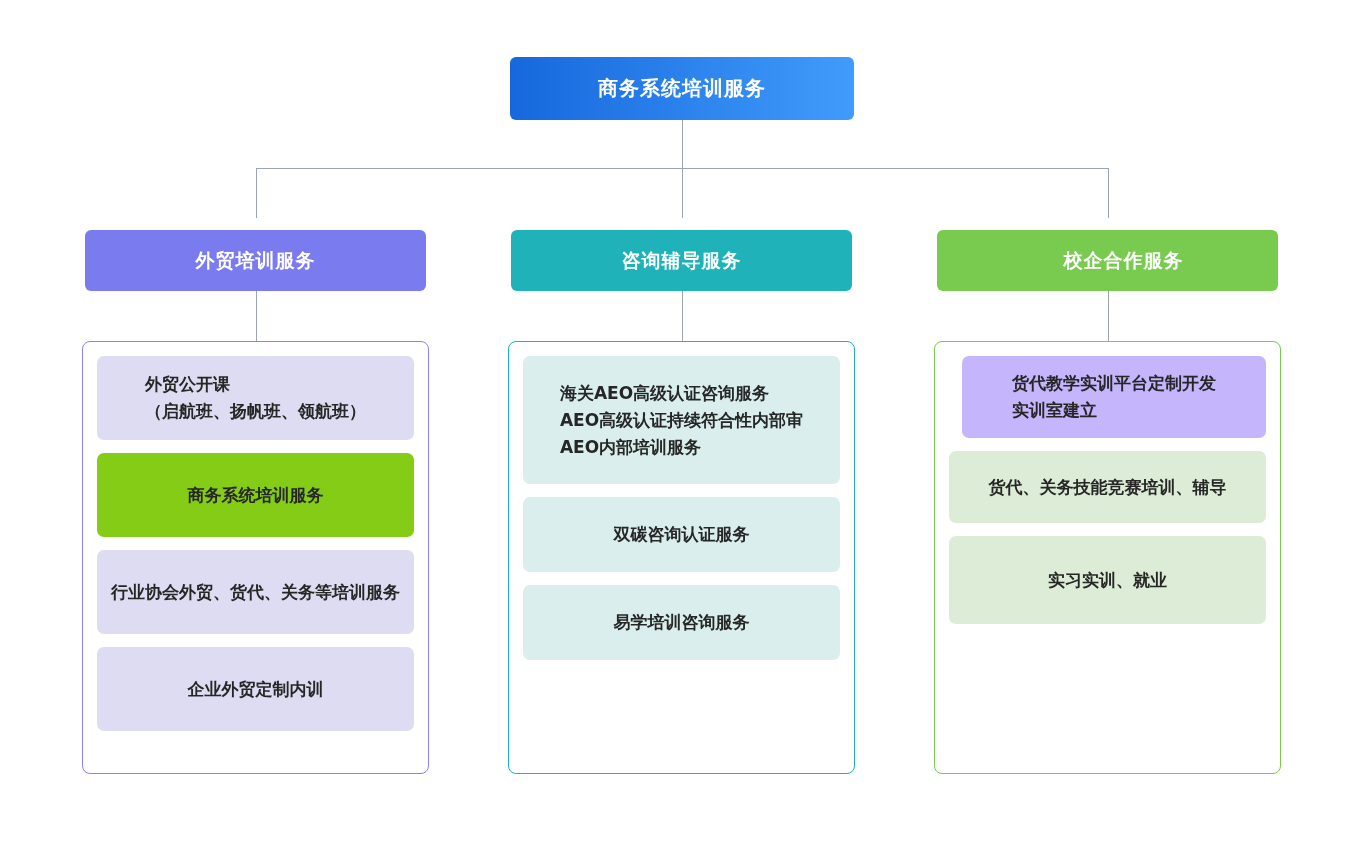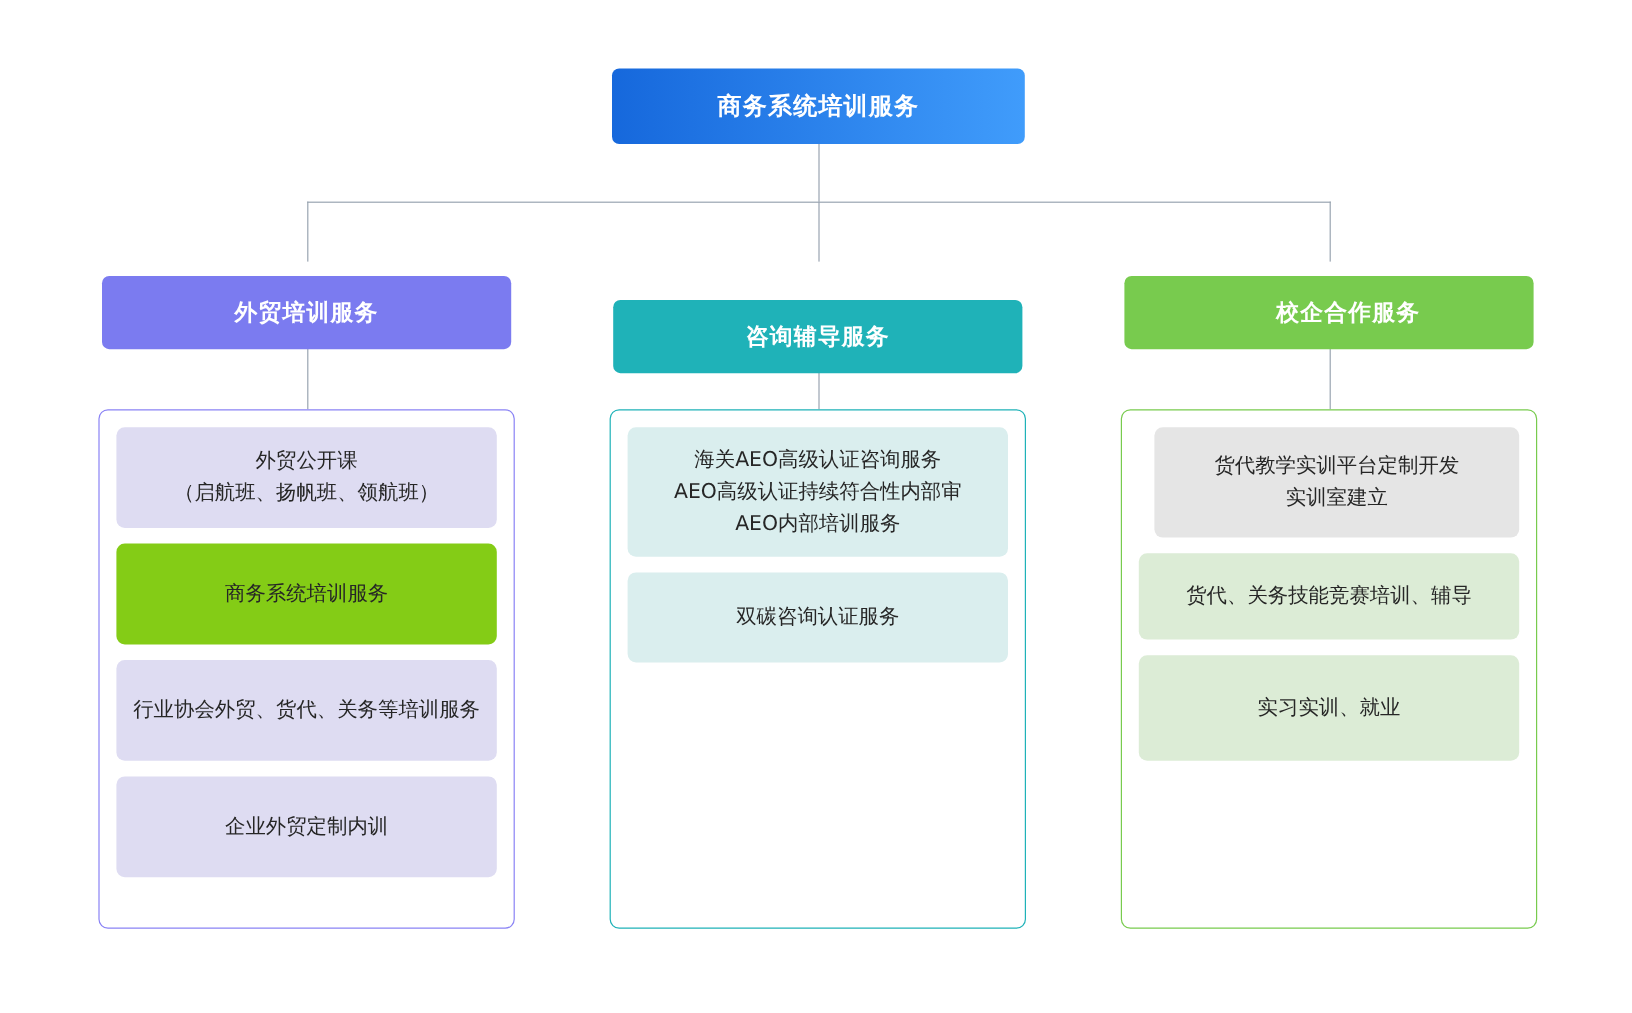--- a/index.html
+++ b/index.html
@@ -91,27 +91,27 @@
     flex-direction: column;
     justify-content: flex-start;
     gap: 13px;
   }
 
   .item {
     border-radius: 7px;
     display: flex;
     align-items: center;
     justify-content: center;
-    text-align: center;
     color: #262626;
     font-size: 17px;
     line-height: 27px;
     padding: 6px 12px;
     box-sizing: border-box;
     white-space: pre-line;
+    font-weight: bold;
   }
 
   
   #column-0 .col-header { background: #7b7bf0; }
   #column-0 .col-body   { border-color: #8a83f5; }
   #column-0 .item       { background: #dedcf2; }
 
   
   #column-1 .col-header { background: #1fb2b8; }
   #column-1 .col-body   { border-color: #1fb2b8; }
@@ -146,34 +146,35 @@
   <div class="col-body" style="border-color: rgb(138, 131, 245);">
     <div class="item" style="background: rgb(222, 220, 242); height: 84px;">外贸公开课
 （启航班、扬帆班、领航班）</div>
     <div class="item" style="background: #84cc16; height: 84px;">商务系统培训服务</div>
     <div class="item" style="background: rgb(222, 220, 242); height: 84px;">行业协会外贸、货代、关务等培训服务</div>
     <div class="item" style="background: rgb(222, 220, 242); height: 84px;">企业外贸定制内训</div>
   </div>
 </div>
 
 <div class="column" id="column-1">
-  <div class="col-header" style="background: rgb(31, 178, 184); margin-top: 20px;">
+  <div class="col-header" style="background: rgb(31, 178, 184);">
     <span>咨询辅导服务</span>
   </div>
   <div class="col-body" style="border-color: rgb(31, 178, 184);">
-    <div class="item" style="background: rgb(218, 238, 238); height: 108px;">海关AEO高级认证咨询服务
+    <div class="item" style="background: rgb(218, 238, 238); height: 128px;">海关AEO高级认证咨询服务
 AEO高级认证持续符合性内部审
 AEO内部培训服务</div>
     <div class="item" style="background: rgb(218, 238, 238); height: 75px;">双碳咨询认证服务</div>
+    <div class="item" style="background: rgb(218, 238, 238); height: 75px;">易学培训咨询服务</div>
   </div>
 </div>
 
 <div class="column" id="column-2">
   <div class="col-header" style="background: rgb(120, 203, 78);">
     <span>校企合作服务</span>
   </div>
   <div class="col-body" style="border-color: rgb(120, 203, 78);">
-    <div class="item" style="background: #e5e5e5; height: 92px; margin-left: 13px;">货代教学实训平台定制开发
+    <div class="item" style="background: #c4b5fd; height: 82px; margin-left: 13px;">货代教学实训平台定制开发
 实训室建立</div>
     <div class="item" style="background: rgb(220, 236, 214); height: 72px;">货代、关务技能竞赛培训、辅导</div>
     <div class="item" style="background: rgb(220, 236, 214); height: 88px;">实习实训、就业</div>
   </div>
 </div>
 
 </body></html>

